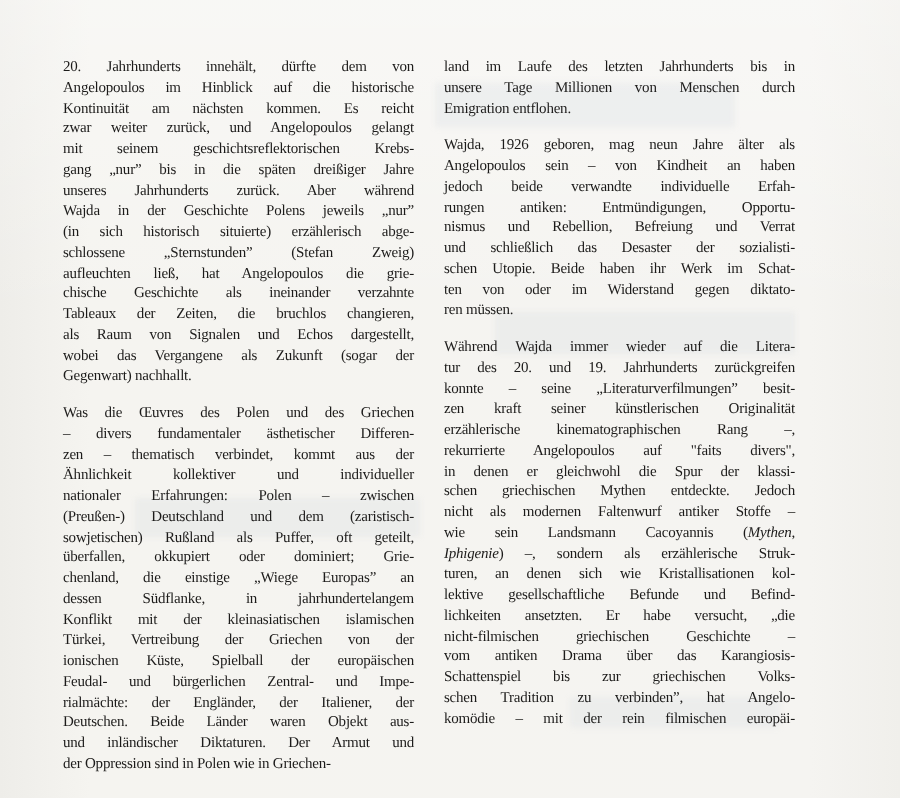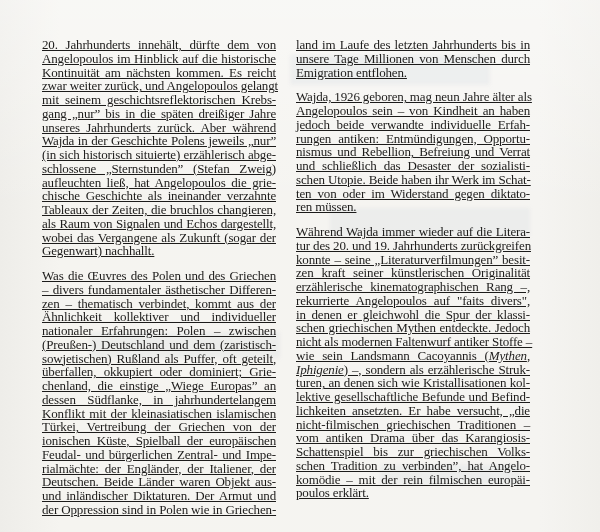--- a/index.html
+++ b/index.html
@@ -24,24 +24,23 @@
       linear-gradient(90deg, #eeede9 0%, #f5f4f0 10%, #f5f4f1 90%, #f0efeb 100%);
   }
   .showthrough {
     position: absolute;
     background: rgba(160,175,200,0.10);
     filter: blur(2px);
   }
   .column {
     position: absolute;
     top: 38px;
-    font-size: 13px;
+    font-size: 10px;
     line-height: 13.75px;
     letter-spacing: -0.15px;
-    text-decoration: underline;
   }
   .col-left { left: 42px; width: 234px; }
   .col-right { left: 296px; width: 234px; }
   .para {
     margin: 0 0 11px 0;
   }
   .line {
     display: block;
     text-align: justify;
     text-align-last: justify;
@@ -127,21 +126,20 @@
         <span class="line">erzählerische kinematographischen Rang –,</span>
         <span class="line">rekurrierte Angelopoulos auf "faits divers",</span>
         <span class="line">in denen er gleichwohl die Spur der klassi-</span>
         <span class="line">schen griechischen Mythen entdeckte. Jedoch</span>
         <span class="line">nicht als modernen Faltenwurf antiker Stoffe –</span>
         <span class="line">wie sein Landsmann Cacoyannis (<i>Mythen</i>,</span>
         <span class="line"><i>Iphigenie</i>) –, sondern als erzählerische Struk-</span>
         <span class="line">turen, an denen sich wie Kristallisationen kol-</span>
         <span class="line">lektive gesellschaftliche Befunde und Befind-</span>
         <span class="line">lichkeiten ansetzten. Er habe versucht, „die</span>
-        <span class="line">nicht-filmischen griechischen Traditionen –</span>
+        <span class="line">nicht-filmischen griechischen Geschichte –</span>
         <span class="line">vom antiken Drama über das Karangiosis-</span>
         <span class="line">Schattenspiel bis zur griechischen Volks-</span>
         <span class="line">schen Tradition zu verbinden”, hat Angelo-</span>
         <span class="line">komödie – mit der rein filmischen europäi-</span>
-        <span class="line last">poulos erklärt.</span>
       </p>
     </div>
 </div>
 
 </body></html>

